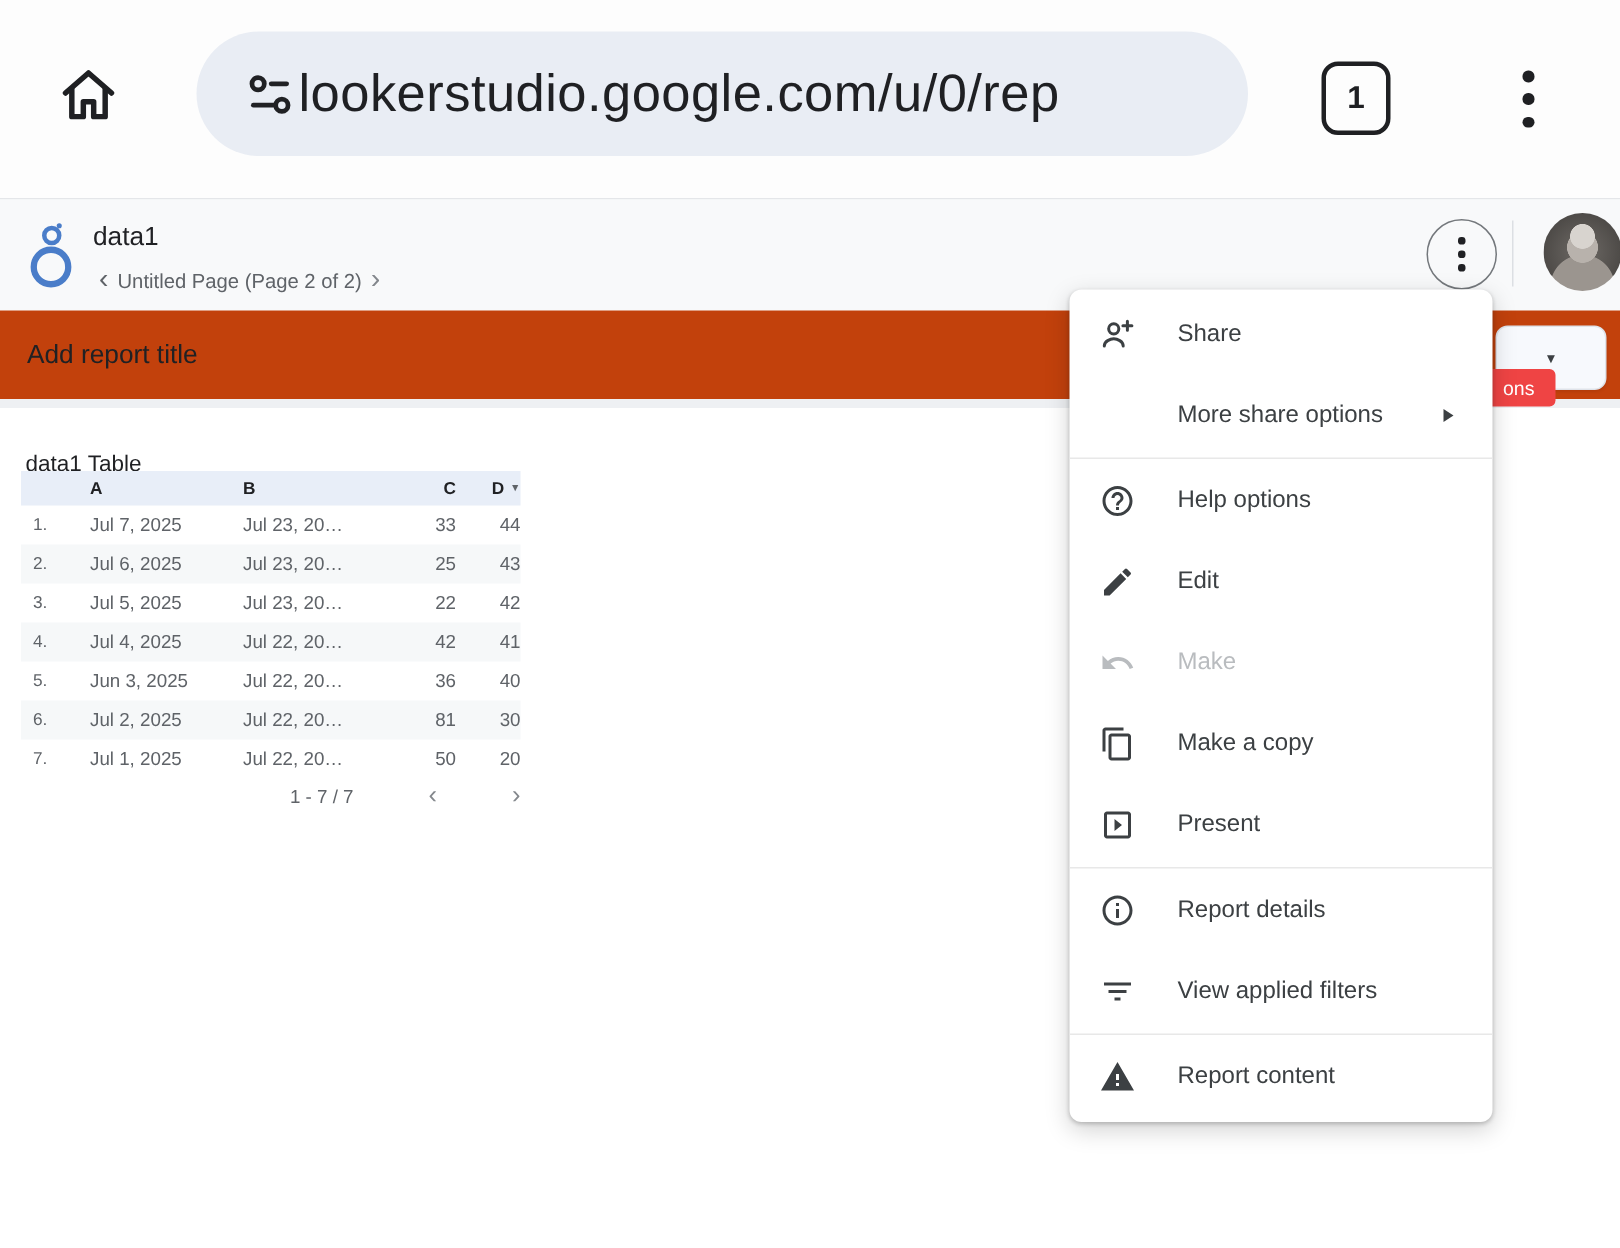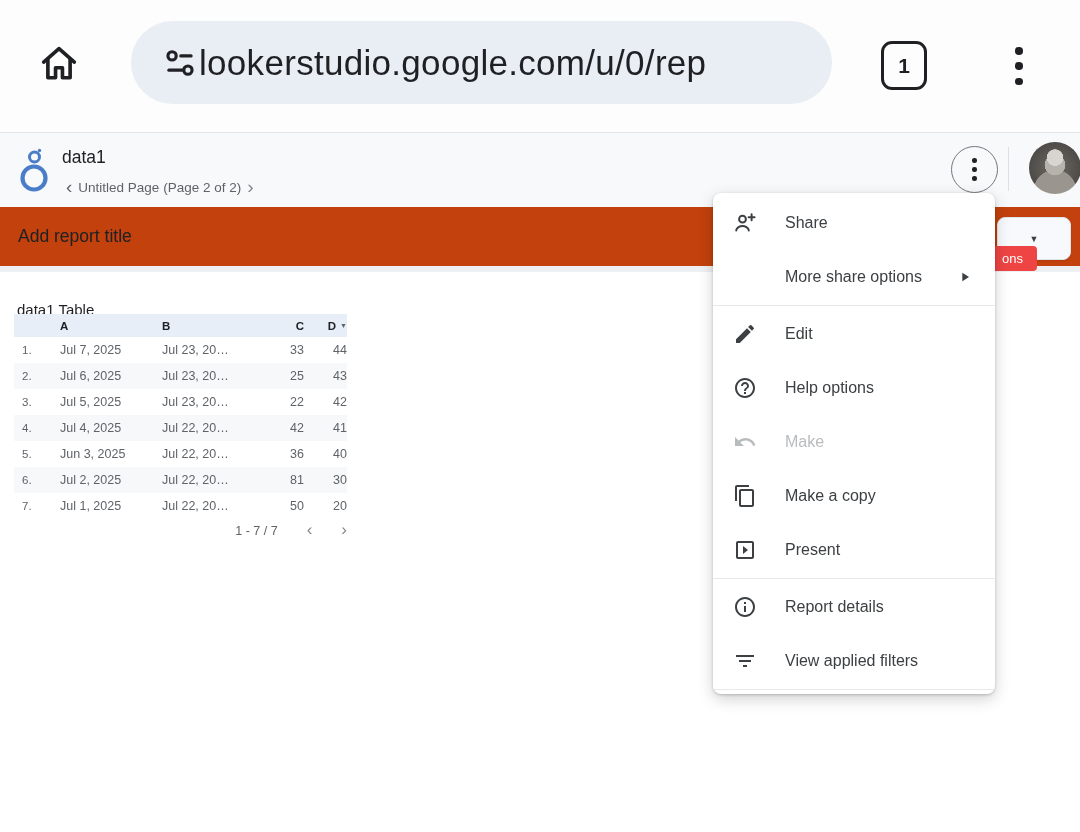--- a/index.html
+++ b/index.html
@@ -49,21 +49,21 @@
   .t-row{display:grid;grid-template-columns:34px 100px 118px 38px 43px;align-items:center;}
   .t-head{height:23px;background:#e8eef8;font-weight:bold;font-size:11.5px;color:#202124;}
   .t-body .t-row{height:26px;color:#5f6368;}
   .t-body .t-row:nth-child(even){background:#f6f8f9;}
   .c-idx{padding-left:8px;font-size:11.5px;color:#5f6368;}
   .c-a{padding-left:12px;}
   .c-b{padding-left:14px;}
   .c-c,.c-d{text-align:right;}
   .t-head .c-a{padding-left:12px;}
   .sort-caret{font-size:7px;color:#5f6368;margin-left:4px;vertical-align:2px;}
-  .t-pagination{display:flex;align-items:center;justify-content:flex-end;height:22px;margin-top:1px;color:#5f6368;font-size:12.5px;}
+  .t-pagination{display:flex;align-items:center;justify-content:flex-end;height:22px;margin-top:1px;color:#5f6368;font-size:12.5px;gap:21px;}
   .pg-chev{font-size:17px;color:#84888d;padding:0 0 2px 0;margin-left:29px;cursor:pointer;line-height:14px;}
   
   .menu{position:absolute;left:713px;top:193px;width:282px;background:#ffffff;border-radius:8px;z-index:10;padding:3px 0;
     box-shadow:0 1px 3px rgba(0,0,0,.2),0 5px 16px rgba(0,0,0,.18);}
   .menu-item{height:54px;display:flex;align-items:center;padding:0 22px 0 20px;gap:28px;font-size:16px;color:#3c4043;cursor:pointer;}
   .menu-item .mi-icon{width:24px;height:24px;flex:0 0 auto;color:#3c4043;}
   .menu-item .mi-label{flex:1 1 auto;white-space:nowrap;}
   .menu-item.disabled{color:#b9bcbf;cursor:default;}
   .menu-item.disabled .mi-icon{color:#b9bcbf;}
   .mi-arrow{width:16px;height:16px;color:#3c4043;flex:0 0 auto;}
@@ -218,33 +218,33 @@
       <span class="mi-arrow">
         <svg viewBox="0 0 24 24">
           <path fill="currentColor" d="M8 5.5v13l10-6.5z"></path>
         </svg>
       </span>
     </div>
     <div class="menu-divider"></div>
     <div class="menu-item">
       <span class="mi-icon">
         <svg viewBox="0 0 24 24">
+          <path fill="currentColor" d="M11 18h2v-2h-2v2zm1-16C6.48 2 2 6.48 2 12s4.48 10 10 10 10-4.48 10-10S17.52 2 12 2zm0 18c-4.41 0-8-3.59-8-8s3.59-8 8-8 8 3.59 8 8-3.59 8-8 8zm0-14c-2.21 0-4 1.79-4 4h2c0-1.1.9-2 2-2s2 .9 2 2c0 2-3 1.75-3 5h2c0-2.25 3-2.5 3-5 0-2.21-1.79-4-4-4z"></path>
+        </svg>
+      </span>
+      <span class="mi-label">Help options</span>
+    </div>
+    <div class="menu-item">
+      <span class="mi-icon">
+        <svg viewBox="0 0 24 24">
           <path fill="currentColor" d="M3 17.25V21h3.75L17.81 9.94l-3.75-3.75L3 17.25zM20.71 7.04c.39-.39.39-1.02 0-1.41l-2.34-2.34a.9959.9959 0 0 0-1.41 0l-1.83 1.83 3.75 3.75 1.83-1.83z"></path>
         </svg>
       </span>
       <span class="mi-label">Edit</span>
     </div>
-    <div class="menu-item">
-      <span class="mi-icon">
-        <svg viewBox="0 0 24 24">
-          <path fill="currentColor" d="M11 18h2v-2h-2v2zm1-16C6.48 2 2 6.48 2 12s4.48 10 10 10 10-4.48 10-10S17.52 2 12 2zm0 18c-4.41 0-8-3.59-8-8s3.59-8 8-8 8 3.59 8 8-3.59 8-8 8zm0-14c-2.21 0-4 1.79-4 4h2c0-1.1.9-2 2-2s2 .9 2 2c0 2-3 1.75-3 5h2c0-2.25 3-2.5 3-5 0-2.21-1.79-4-4-4z"></path>
-        </svg>
-      </span>
-      <span class="mi-label">Help options</span>
-    </div>
     <div class="menu-item disabled">
       <span class="mi-icon">
         <svg viewBox="0 0 24 24">
           <path fill="currentColor" d="M12.5 8c-2.65 0-5.05.99-6.9 2.6L2 7v9h9l-3.62-3.62c1.39-1.16 3.16-1.88 5.12-1.88 3.54 0 6.55 2.31 7.6 5.5l2.37-.78C21.08 11.03 17.15 8 12.5 8z"></path>
         </svg>
       </span>
       <span class="mi-label">Make</span>
     </div>
     <div class="menu-item">
       <span class="mi-icon">
@@ -273,13 +273,21 @@
     </div>
     <div class="menu-item">
       <span class="mi-icon">
         <svg viewBox="0 0 24 24">
           <path fill="currentColor" d="M10 18h4v-2h-4v2zM3 6v2h18V6H3zm3 7h12v-2H6v2z"></path>
         </svg>
       </span>
       <span class="mi-label">View applied filters</span>
     </div>
     <div class="menu-divider"></div>
+    <div class="menu-item">
+      <span class="mi-icon">
+        <svg viewBox="0 0 24 24">
+          <path fill="currentColor" d="M1 21h22L12 2 1 21zm12-3h-2v-2h2v2zm0-4h-2v-4h2v4z"></path>
+        </svg>
+      </span>
+      <span class="mi-label">Report content</span>
+    </div>
   </div>
 
 </body></html>

